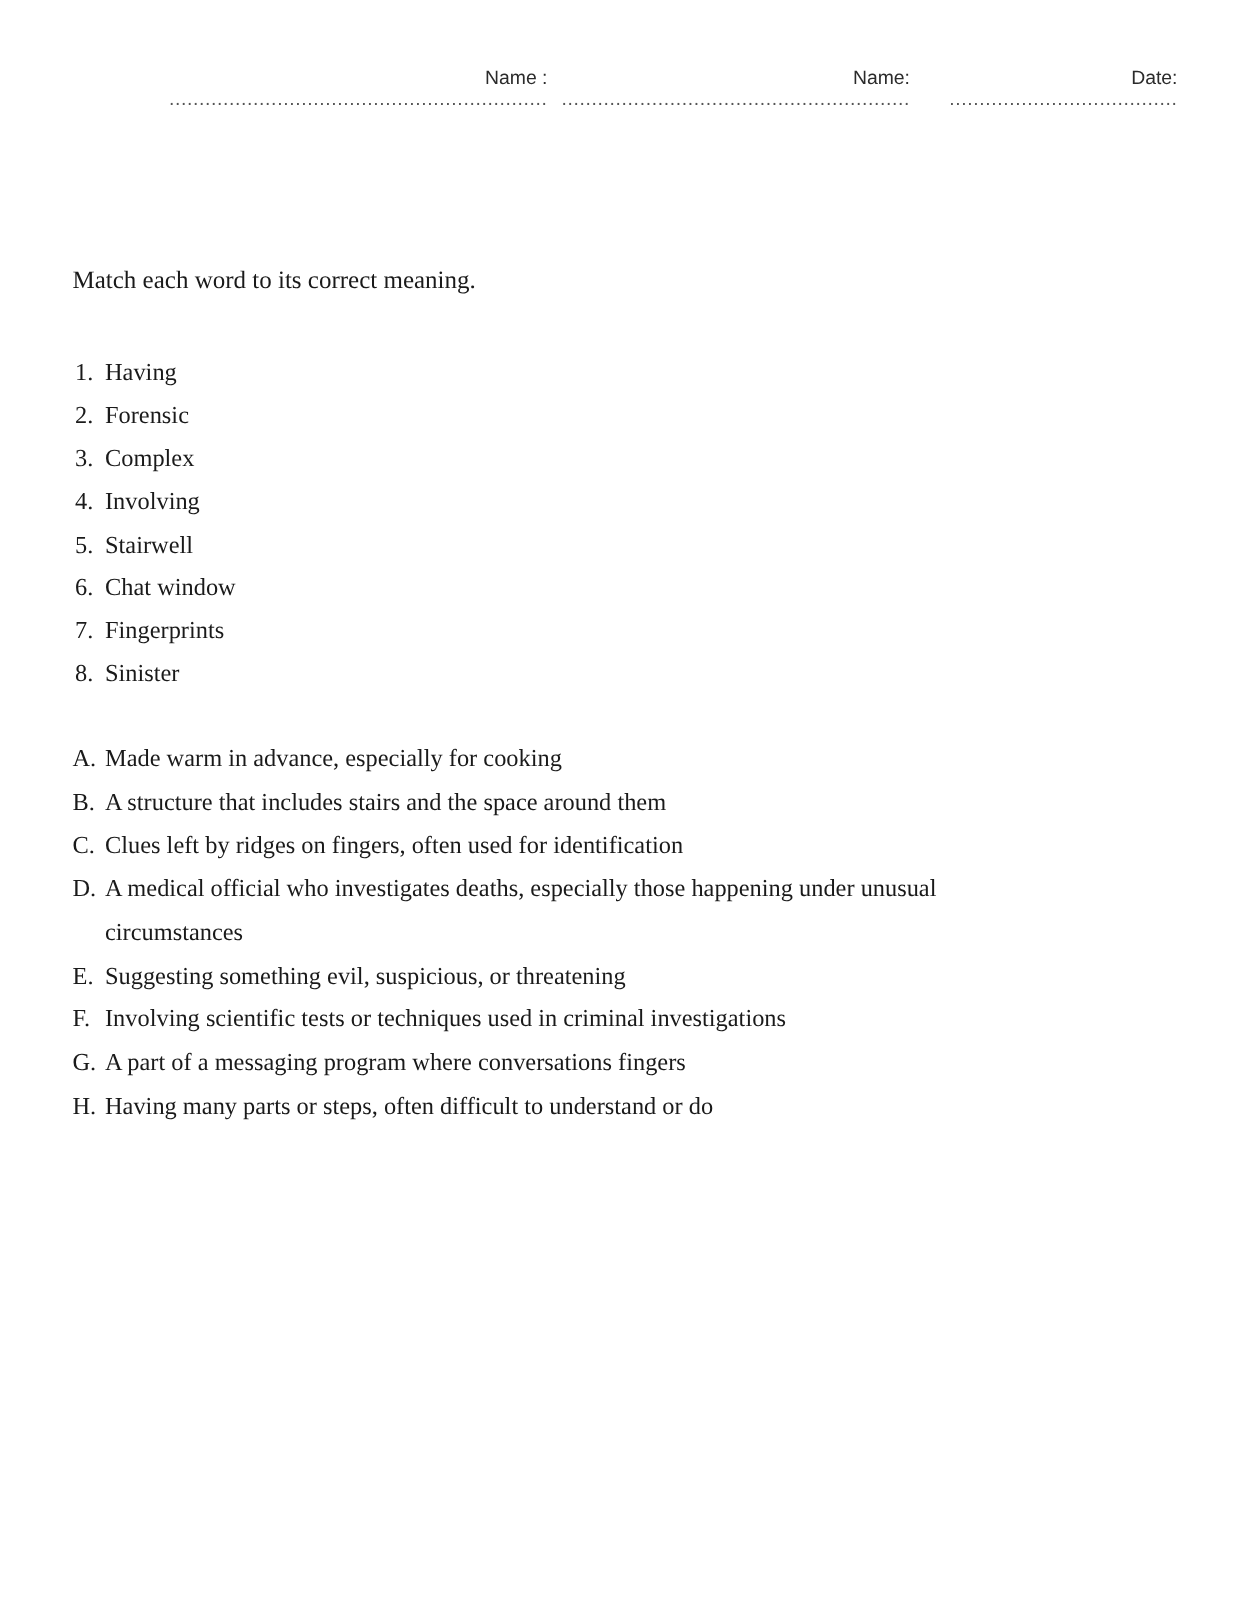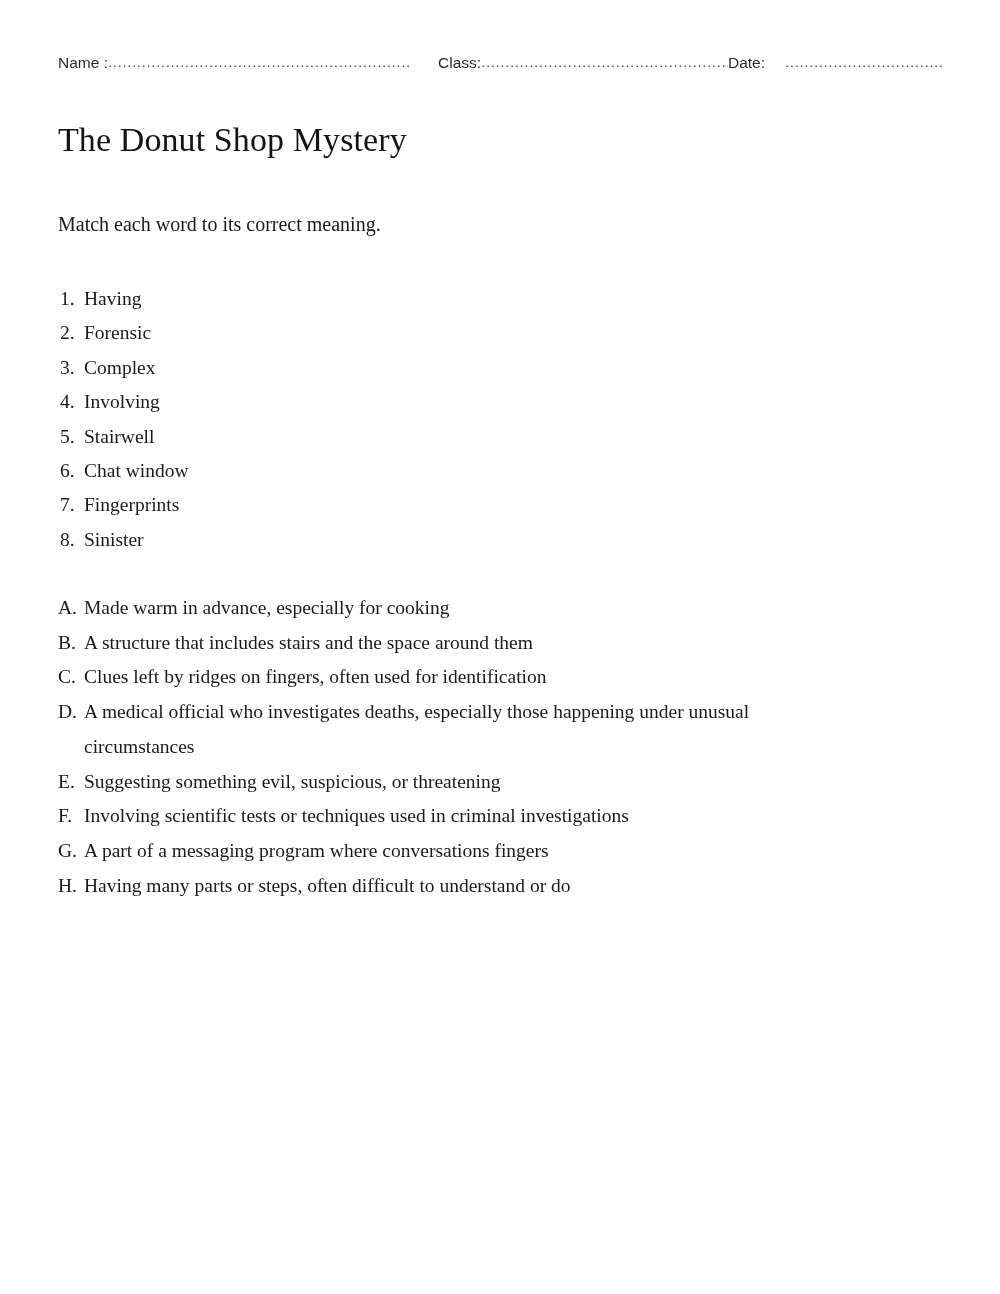--- a/index.html
+++ b/index.html
@@ -32,24 +32,25 @@
     align-items: baseline;
     font-family: "Liberation Sans", "DejaVu Sans", sans-serif;
     font-size: 15.5px;
     color: #2b2b2b;
     white-space: nowrap;
   }
   .idline .fld {
     display: flex;
     align-items: flex-end;
     overflow: hidden;
+    flex-direction: column;
   }
   .idline .fld-name  { flex: 0 0 380px; }
   .idline .fld-class { flex: 0 0 290px; }
-  .idline .fld-date  { flex: 1 1 auto; gap: 20px; }
+  .idline .fld-date  { flex: 1 1 auto; }
   .idline .lbl { flex: 0 0 auto; }
   .idline .dots {
     flex: 1 1 auto;
     overflow: hidden;
     letter-spacing: 0.5px;
     font-size: 15.5px;
     color: #555;
     position: relative;
     top: -1px;
   }
@@ -132,30 +133,29 @@
 <body>
 
 <div class="page">
 
   <div class="idline">
     <span class="fld fld-name">
       <span class="lbl">Name :</span>
       <span class="dots">...............................................................</span>
     </span>
     <span class="fld fld-class">
-      <span class="lbl">Class:</span>
+      <span class="lbl">Name:</span>
       <span class="dots">..........................................................</span>
     </span>
     <span class="fld fld-date">
       <span class="lbl">Date:</span>
       <span class="dots">......................................</span>
     </span>
   </div>
 
-  <h1 class="title">The Donut Shop Mystery</h1>
 
   <div class="instruction">Match each word to its correct meaning.</div>
 
   <div class="word-list">
       <div class="list-row">
         <span class="marker">1.</span> 
         <span class="row-text">Having</span>
       </div>
       <div class="list-row">
         <span class="marker">2.</span> 

